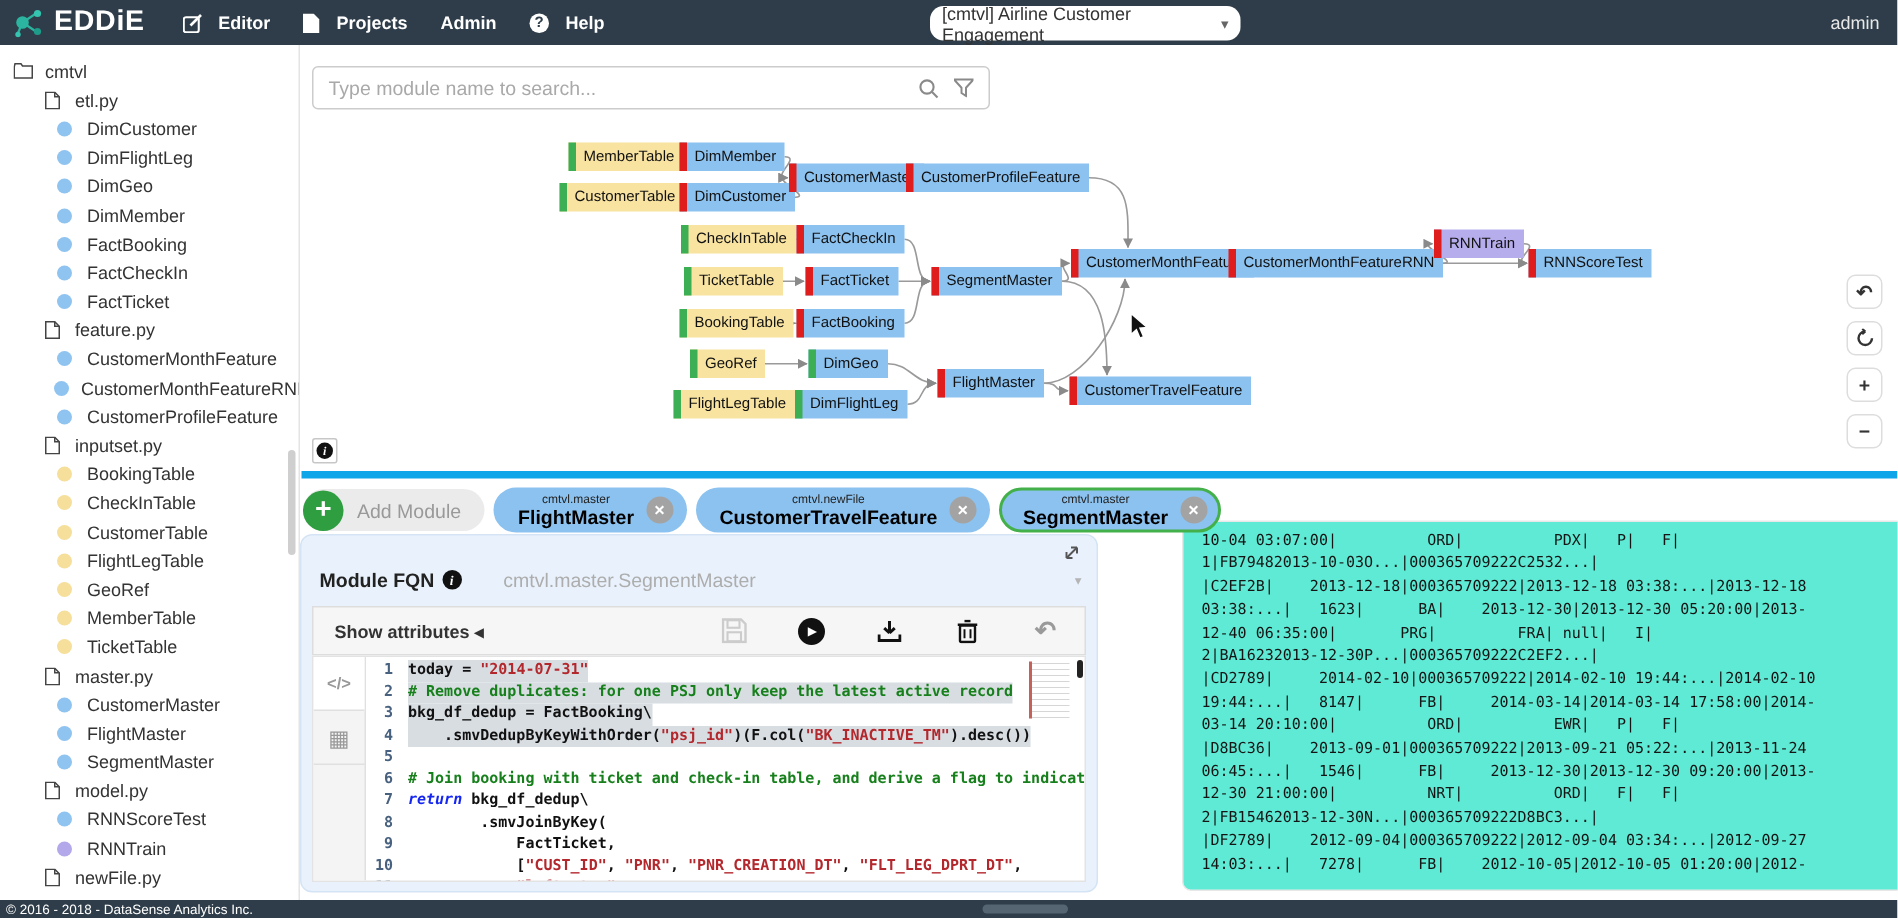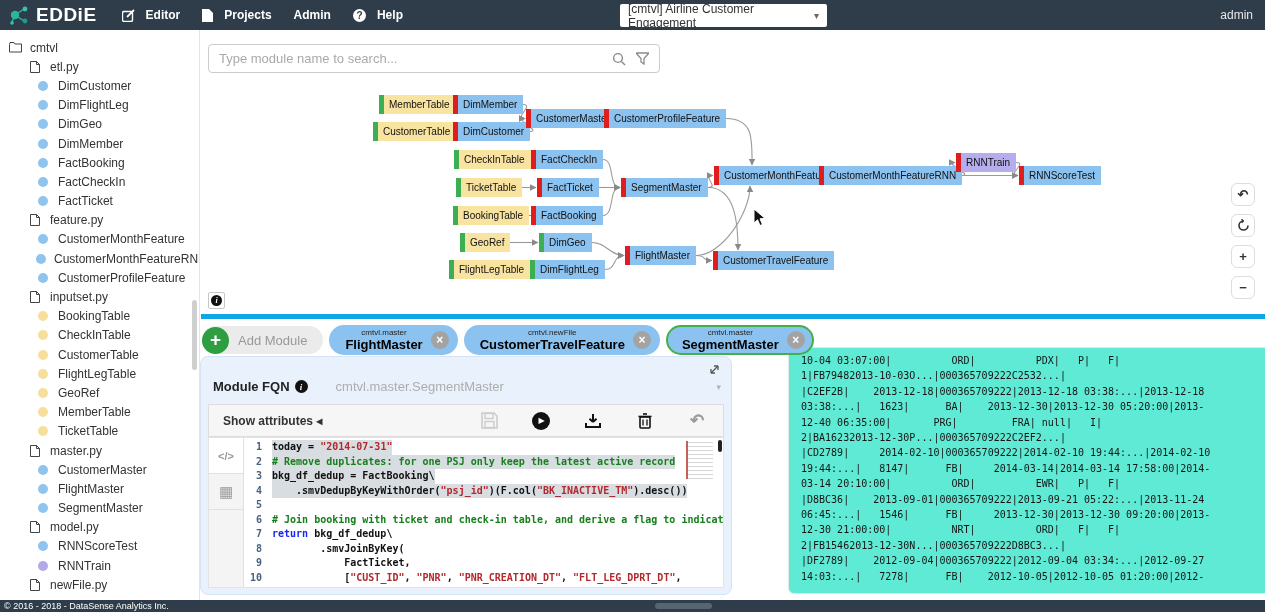--- a/index.html
+++ b/index.html
@@ -11,21 +11,21 @@
   .navbar { position:absolute; left:0; top:0; width:1265px; height:30px;
     background:#2e3d49; display:flex; align-items:center; color:#fff; z-index:30; }
   .brand { display:flex; align-items:center; gap:6px; padding:0 14px 0 8px; }
   .brand-text { font-size:19px; font-weight:bold; letter-spacing:.5px; }
   .nav-item { display:flex; align-items:center; gap:11px; font-size:12px; font-weight:bold;
     color:#fff; padding:0 11px; height:30px; cursor:pointer; }
   .nav-icon { display:inline-flex; }
   .help-circle { width:13px; height:13px; border-radius:50%; background:#fff; color:#2e3d49;
     font-size:10px; font-weight:bold; display:inline-flex; align-items:center; justify-content:center; }
   .proj-select { position:absolute; left:620px; top:4px; width:207px; height:23px; background:#fff;
-    border-radius:2px; color:#333; font-size:12px; display:flex; align-items:center;
+    border-radius:9px; color:#333; font-size:12px; display:flex; align-items:center;
     padding:0 8px; justify-content:space-between; cursor:pointer; }
   .proj-caret { color:#666; font-size:10px; }
   .nav-user { position:absolute; right:12px; top:0; height:30px; display:flex; align-items:center;
     font-size:12px; color:#e8e8e8; }
 
   
   .sidebar { position:absolute; left:0; top:30px; width:200px; height:570px; background:#fff;
     border-right:1px solid #e4e4e4; padding-top:8px; overflow:hidden; }
   .tree-row { height:19.2px; display:flex; align-items:center; font-size:12px; color:#333;
     cursor:pointer; white-space:nowrap; }
@@ -109,21 +109,21 @@
     justify-content:center; color:#999; cursor:pointer; }
   .gcell.code-view { background:#fff; font-size:11px; font-weight:bold; }
   .gcell.table-view { font-size:15px; }
   .code-area { position:relative; flex:1; overflow:hidden; font-family:"DejaVu Sans Mono",monospace;
     font-size:10px; font-weight:bold; line-height:14.5px; padding-top:2px; }
   .cline { display:flex; height:14.5px; white-space:pre; }
   .cline .ln { width:28px; text-align:right; color:#47617f; padding-right:10px; flex:none; }
   .cline .ct { flex:none; }
   .cline .ct.sel { background:#d8dde2; }
   .tok-v { color:#111; } .tok-s { color:#b3282d; } .tok-c { color:#17801c; }
-  .tok-k { color:#1526f0; }
+  .tok-k { color:#1526f0;font-style:italic; }
   .minimap { position:absolute; right:10px; top:3px; width:27px; height:38px;
     background:repeating-linear-gradient(#fff 0 1px, #cfcfcf 1px 2px, #fff 2px 4px);
     border-left:2px solid #b8473f; opacity:.85; }
   .code-scroll { position:absolute; right:1px; top:2px; width:4px; height:12px; background:#222;
     border-radius:2px; }
 
   
   .outpanel { position:absolute; left:788px; top:347px; width:514px; height:247px; background:#5eead4;
     border:1px solid #e8e8e8; border-radius:6px; padding:5px 0 0 12px; overflow:hidden; }
   .oline { font-family:"DejaVu Sans Mono",monospace; font-size:10px; line-height:15.4px;

